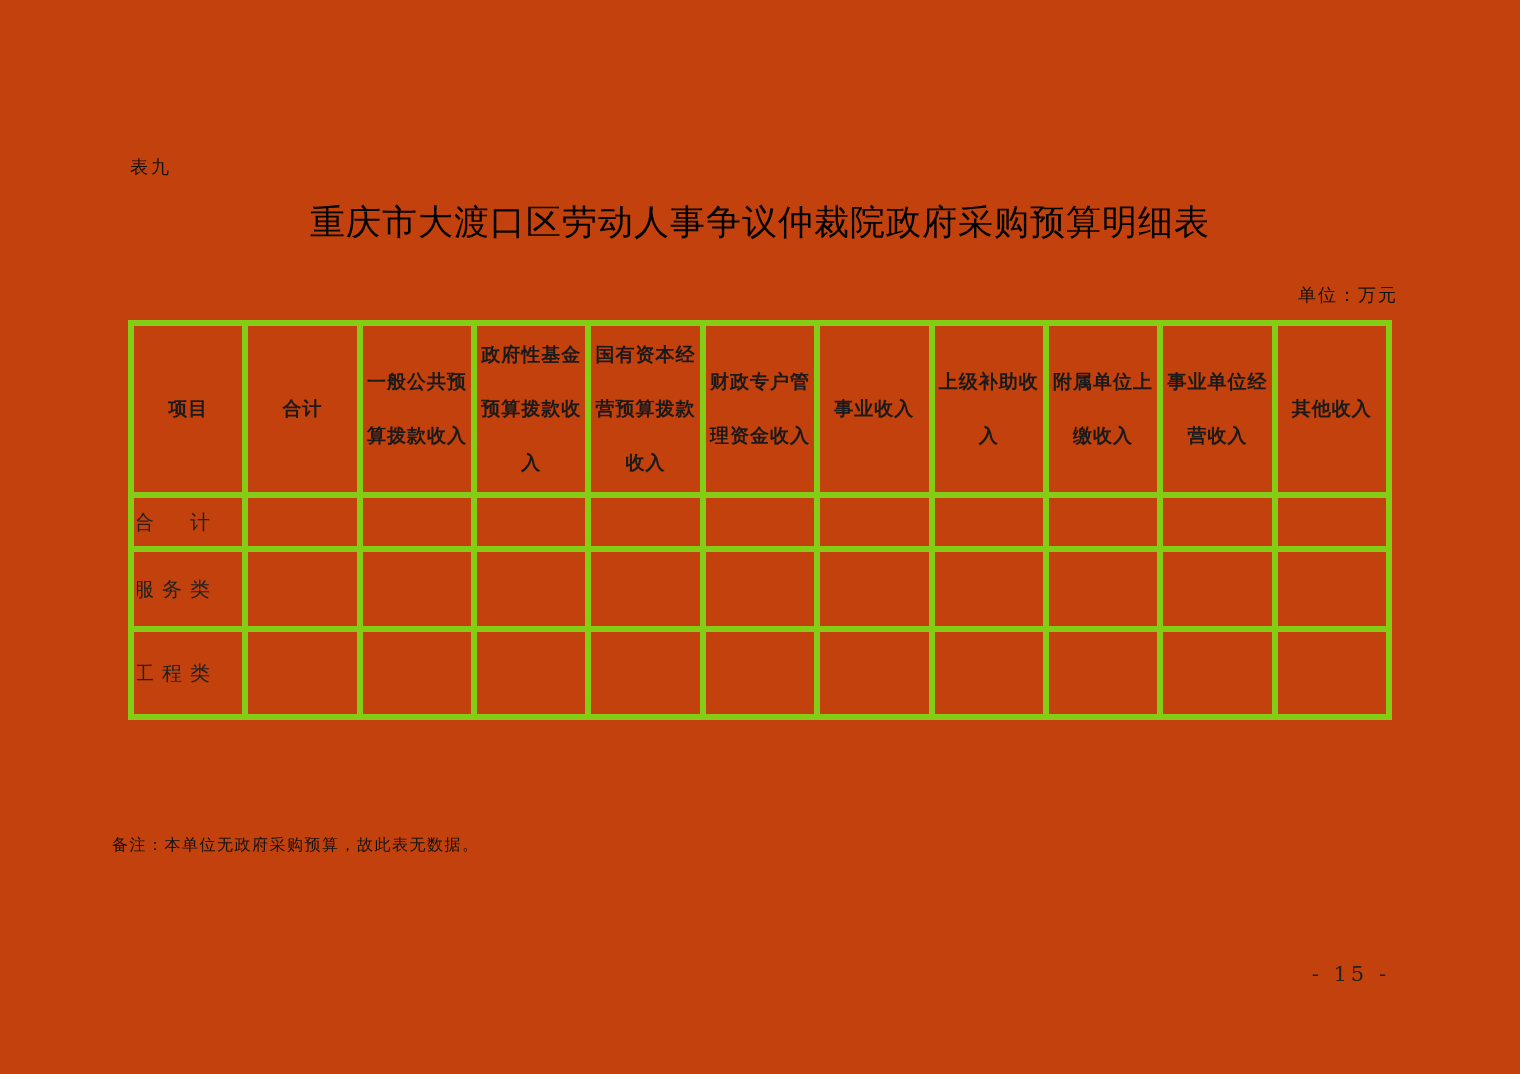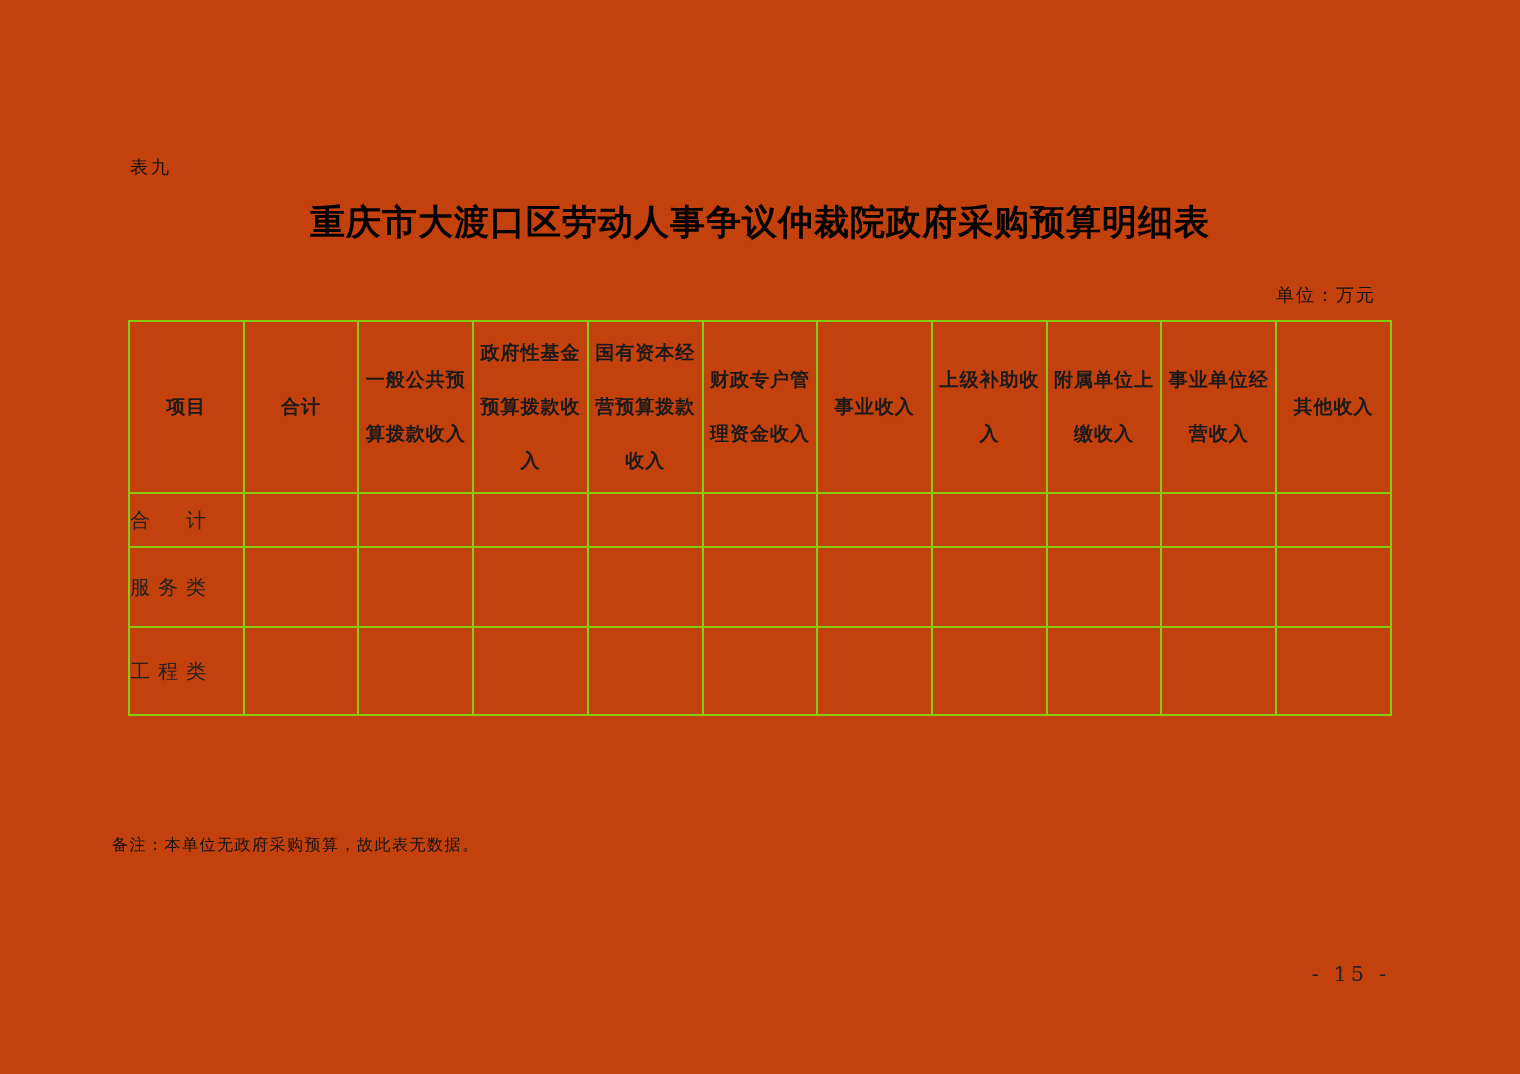--- a/index.html
+++ b/index.html
@@ -11,35 +11,35 @@
     font-family:"Liberation Serif", serif;
     overflow:hidden;
   }
   .table-label {
     position:absolute; left:130px; top:155px;
     font-size:18px; letter-spacing:3px;
   }
   .doc-title {
     position:absolute; left:0; top:199px; width:100%;
     text-align:center;
-    font-size:35px; font-weight:bold; letter-spacing:1px;
+    font-size:35px; font-weight:normal; letter-spacing:1px;
     color:#000;
     font-family:"Liberation Serif", serif;
   }
   .unit-note {
-    position:absolute; top:283px; right:144px;
+    position:absolute; top:283px; right:122px;
     font-size:18px; letter-spacing:2px;
   }
   table.budget {
     position:absolute; left:128px; top:320px;
     width:1264px;
     border-collapse:collapse; table-layout:fixed;
   }
   table.budget th, table.budget td {
-    border:2px solid #84cc16;
+    border:6px solid #84cc16;
     padding:0;
     overflow:hidden;
   }
   table.budget thead tr { height:172px; }
   table.budget thead th {
     font-family:"Liberation Sans", sans-serif;
     font-weight:bold;
     font-size:19px;
     letter-spacing:1px;
     line-height:54px;

